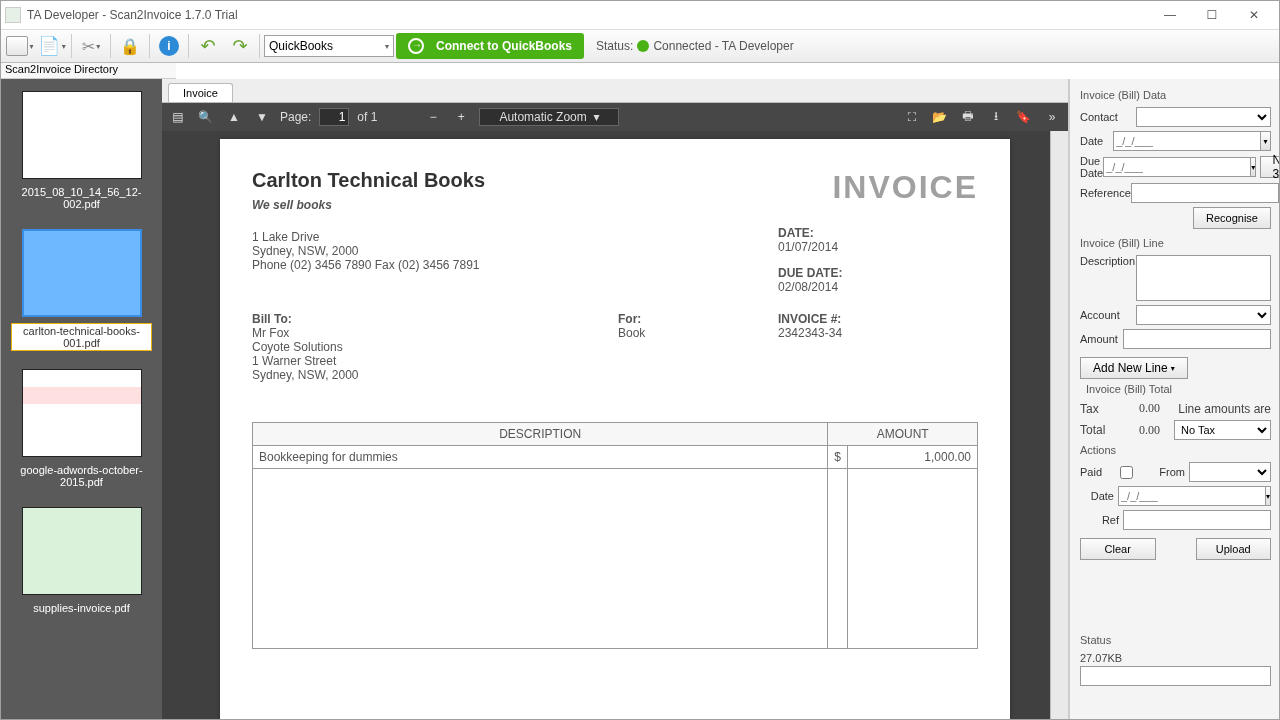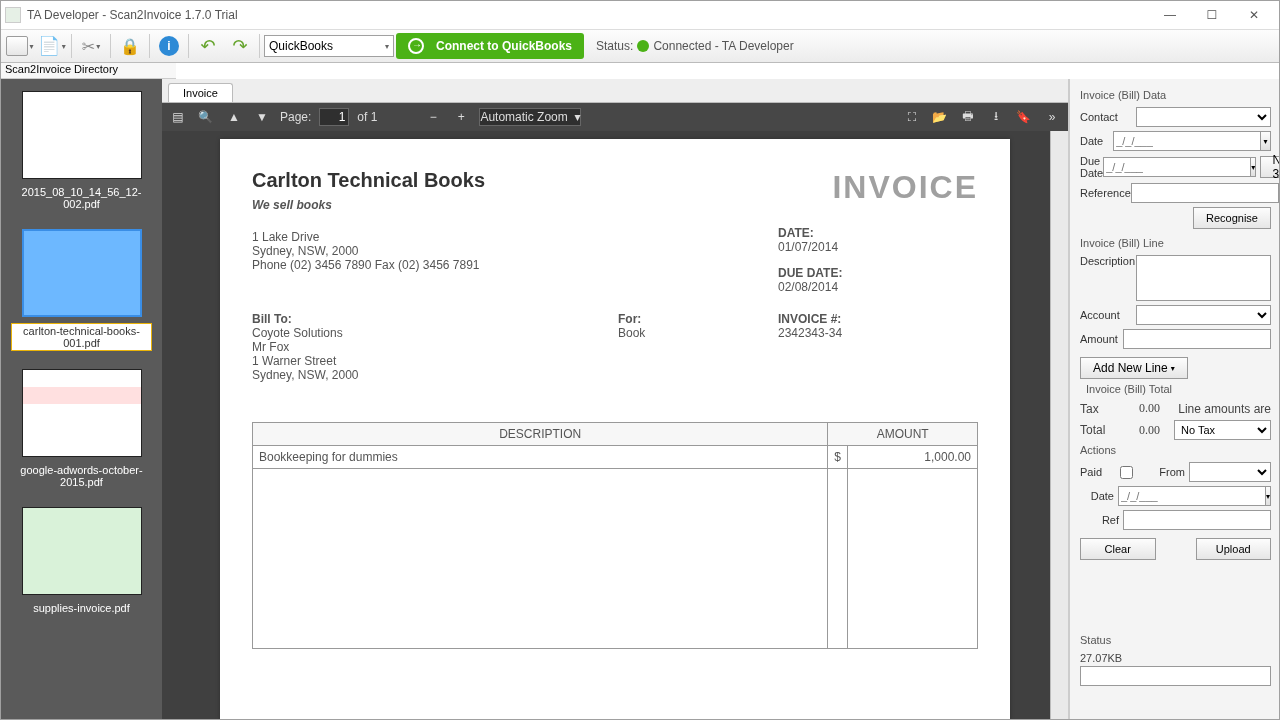--- a/index.html
+++ b/index.html
@@ -37,21 +37,21 @@
 .thumb .cap { color:#fff; font-size:11px; background:transparent; padding:1px 2px; display:inline-block;}
 .thumb.sel .cap { background:#fff; color:#333; border:1px solid #eab308;}
 
 
 .middle { flex:1; display:flex; flex-direction:column; border-right:1px solid #ccc; }
 .tabrow { height:24px; background:#eee; display:flex; align-items:flex-end; padding-left:6px; border-bottom:1px solid #bbb;}
 .tab { background:#fff; border:1px solid #bbb; border-bottom:none; padding:3px 14px; font-size:11px; border-radius:3px 3px 0 0;}
 .pdfbar { height:28px; background:#474747; display:flex; align-items:center; color:#ddd; padding:0 6px; gap:8px;}
 .pdfbar .pbtn { width:20px; height:20px; display:flex; align-items:center; justify-content:center; color:#ddd;}
 .pdfbar input { width:30px; height:18px; background:#2f2f2f; border:1px solid #666; color:#fff; text-align:right; padding-right:3px;}
-.pdfbar .zoom { background:#2f2f2f; border:1px solid #666; padding:1px 0; display:flex; align-items:center;}
+.pdfbar .zoom { background:#2f2f2f; border:1px solid #666; padding:1px 19px; display:flex; align-items:center;}
 .pdfbar .spacer { flex:1; }
 .docwrap { flex:1; background:#404040; overflow:auto; display:flex; justify-content:center; padding:8px 20px 0; position:relative;}
 .docwrap::after { content:""; position:absolute; right:0; top:0; bottom:0; width:17px; background:#e9e9e9; border-left:1px solid #bbb;}
 .doc { width:790px; background:#fff; padding:30px 32px; color:#555; box-shadow:0 0 4px rgba(0,0,0,.3);}
 .doc h1.co { font-size:20px; color:#333; font-weight:bold;}
 .doc .tag { font-style:italic; font-weight:bold; font-size:12px; margin-top:6px;}
 .doc .inv { font-size:32px; color:#a0a0a0; font-weight:bold; letter-spacing:2px;}
 .doc .tbl { width:100%; border:1px solid #999; border-collapse:collapse; margin-top:40px;}
 .doc .tbl th, .doc .tbl td { border:1px solid #999; padding:4px 6px; font-size:12px;}
 .doc .tbl th { background:#f7f7f7; font-weight:normal; text-align:center;}
@@ -200,22 +200,22 @@
             <div>01/07/2014</div>
             <div style="height:12px"></div>
             <div class="lbl">DUE DATE:</div>
             <div>02/08/2014</div>
           </div>
         </div>
         <div style="height:18px"></div>
         <div class="row">
           <div style="flex:1">
             <div class="lbl">Bill To:</div>
+            <div>Mr Fox</div>
             <div>Coyote Solutions</div>
-            <div>Mr Fox</div>
             <div>1 Warner Street</div>
             <div>Sydney, NSW, 2000</div>
           </div>
           <div style="width:160px">
             <div class="lbl">For:</div>
             <div>Book</div>
           </div>
           <div style="width:200px">
             <div class="lbl">INVOICE #:</div>
             <div>2342343-34</div>

